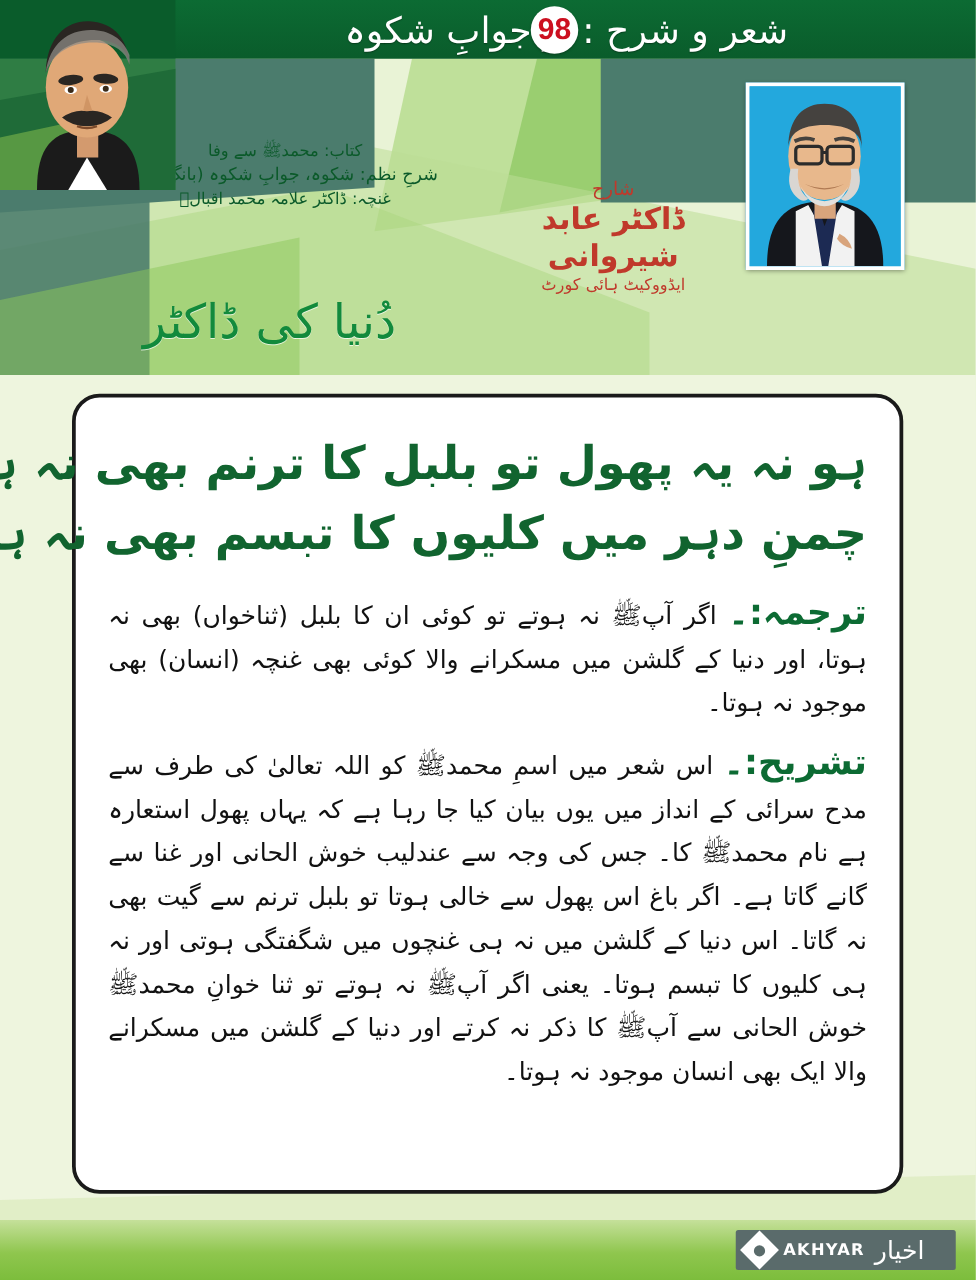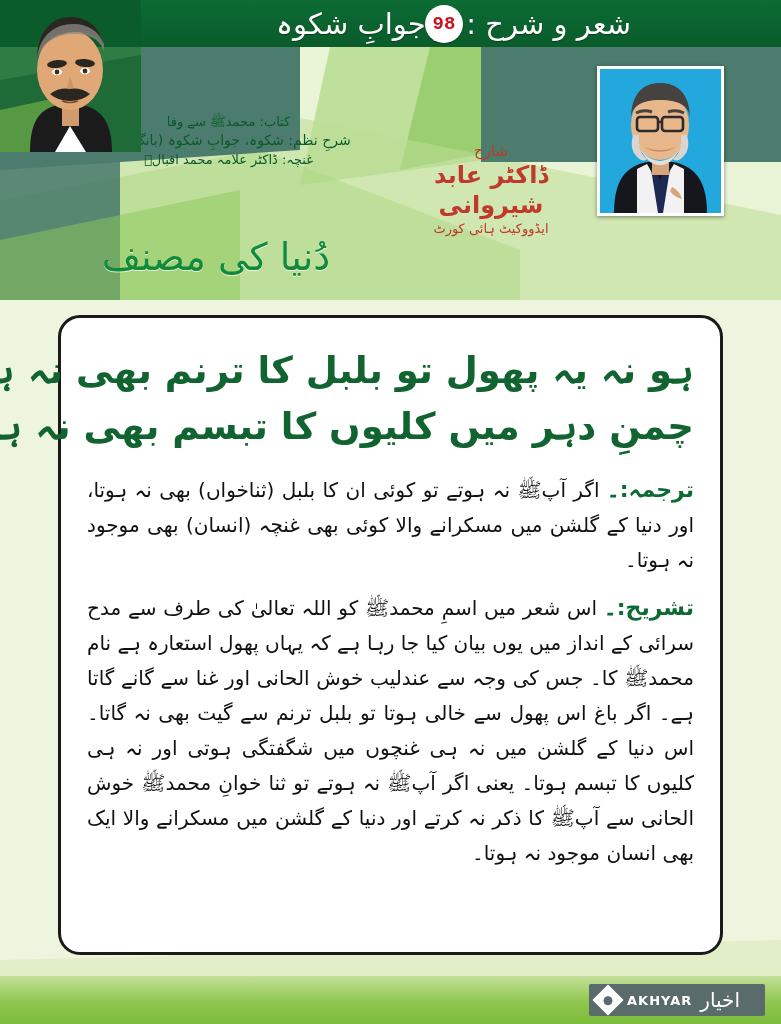--- a/index.html
+++ b/index.html
@@ -44,23 +44,23 @@
   .issue-badge {
     position:absolute; top:5px; right:318px;
     width:38px; height:38px; border-radius:50%;
     background:#ffffff;
     display:flex; align-items:center; justify-content:center;
     box-shadow:0 1px 2px rgba(0,0,0,.3);
   }
   .issue-badge span {
     color:#cc1020;
     font-weight:bold;
-    font-size:19px;
+    font-size:24px;
     line-height:22px;
-    font-family:Liberation Mono, monospace;
+    font-family:Liberation Sans, sans-serif;
   }
 
   
   .poet-portrait {
     position:absolute; top:0; left:0;
     width:141px; height:152px;
     z-index:7;
     overflow:hidden;
   }
   .poet-portrait svg { display:block; }
@@ -150,21 +150,21 @@
     font-size:20px;
     line-height:35px;
     text-align:justify;
     text-align-last:right;
     margin-top:16px;
     direction:rtl;
   }
   .para .lbl {
     color:#0c6b33;
     font-weight:bold;
-    font-size:22px;
+    font-size:28px;
   }
   .para.tashreeh { margin-top:12px; }
 
   
   .footer {
     position:absolute; bottom:0; right:0;
     width:781px; height:48px;
     background:linear-gradient(180deg,#c5e09a 0%,#8fc64e 55%,#7cbd3c 100%);
     z-index:6;
     margin-left:32px;
@@ -289,21 +289,21 @@
     <div class="sharih-name">ڈاکٹر عابد شیروانی</div>
     <div class="sharih-role">ایڈووکیٹ ہائی کورٹ</div>
   </div>
 
   <div class="meta-block">
     <div class="meta-line">کتاب: محمدﷺ سے وفا</div>
     <div class="meta-line sh">شرحِ نظم: شکوہ، جوابِ شکوہ (بانگِ درا)</div>
     <div class="meta-line">غنچہ: ڈاکٹر علامہ محمد اقبالؒ</div>
   </div>
 
-  <div class="section-title">دُنیا کی مصنف</div>
+  <div class="section-title">دُنیا کی ڈاکٹر</div>
 
   <div class="card">
     <div class="couplet">
       <div class="ln">ہو نہ یہ پھول تو بلبل کا ترنم بھی نہ ہو</div>
       <div class="ln">چمنِ دہر میں کلیوں کا تبسم بھی نہ ہو</div>
     </div>
 
     <div class="para">
       <span class="lbl">ترجمہ:۔</span><span> اگر آپﷺ نہ ہوتے تو کوئی ان کا بلبل (ثناخواں) بھی نہ ہوتا، اور دنیا کے گلشن میں مسکرانے والا کوئی بھی غنچہ (انسان) بھی موجود نہ ہوتا۔</span>
     </div>

